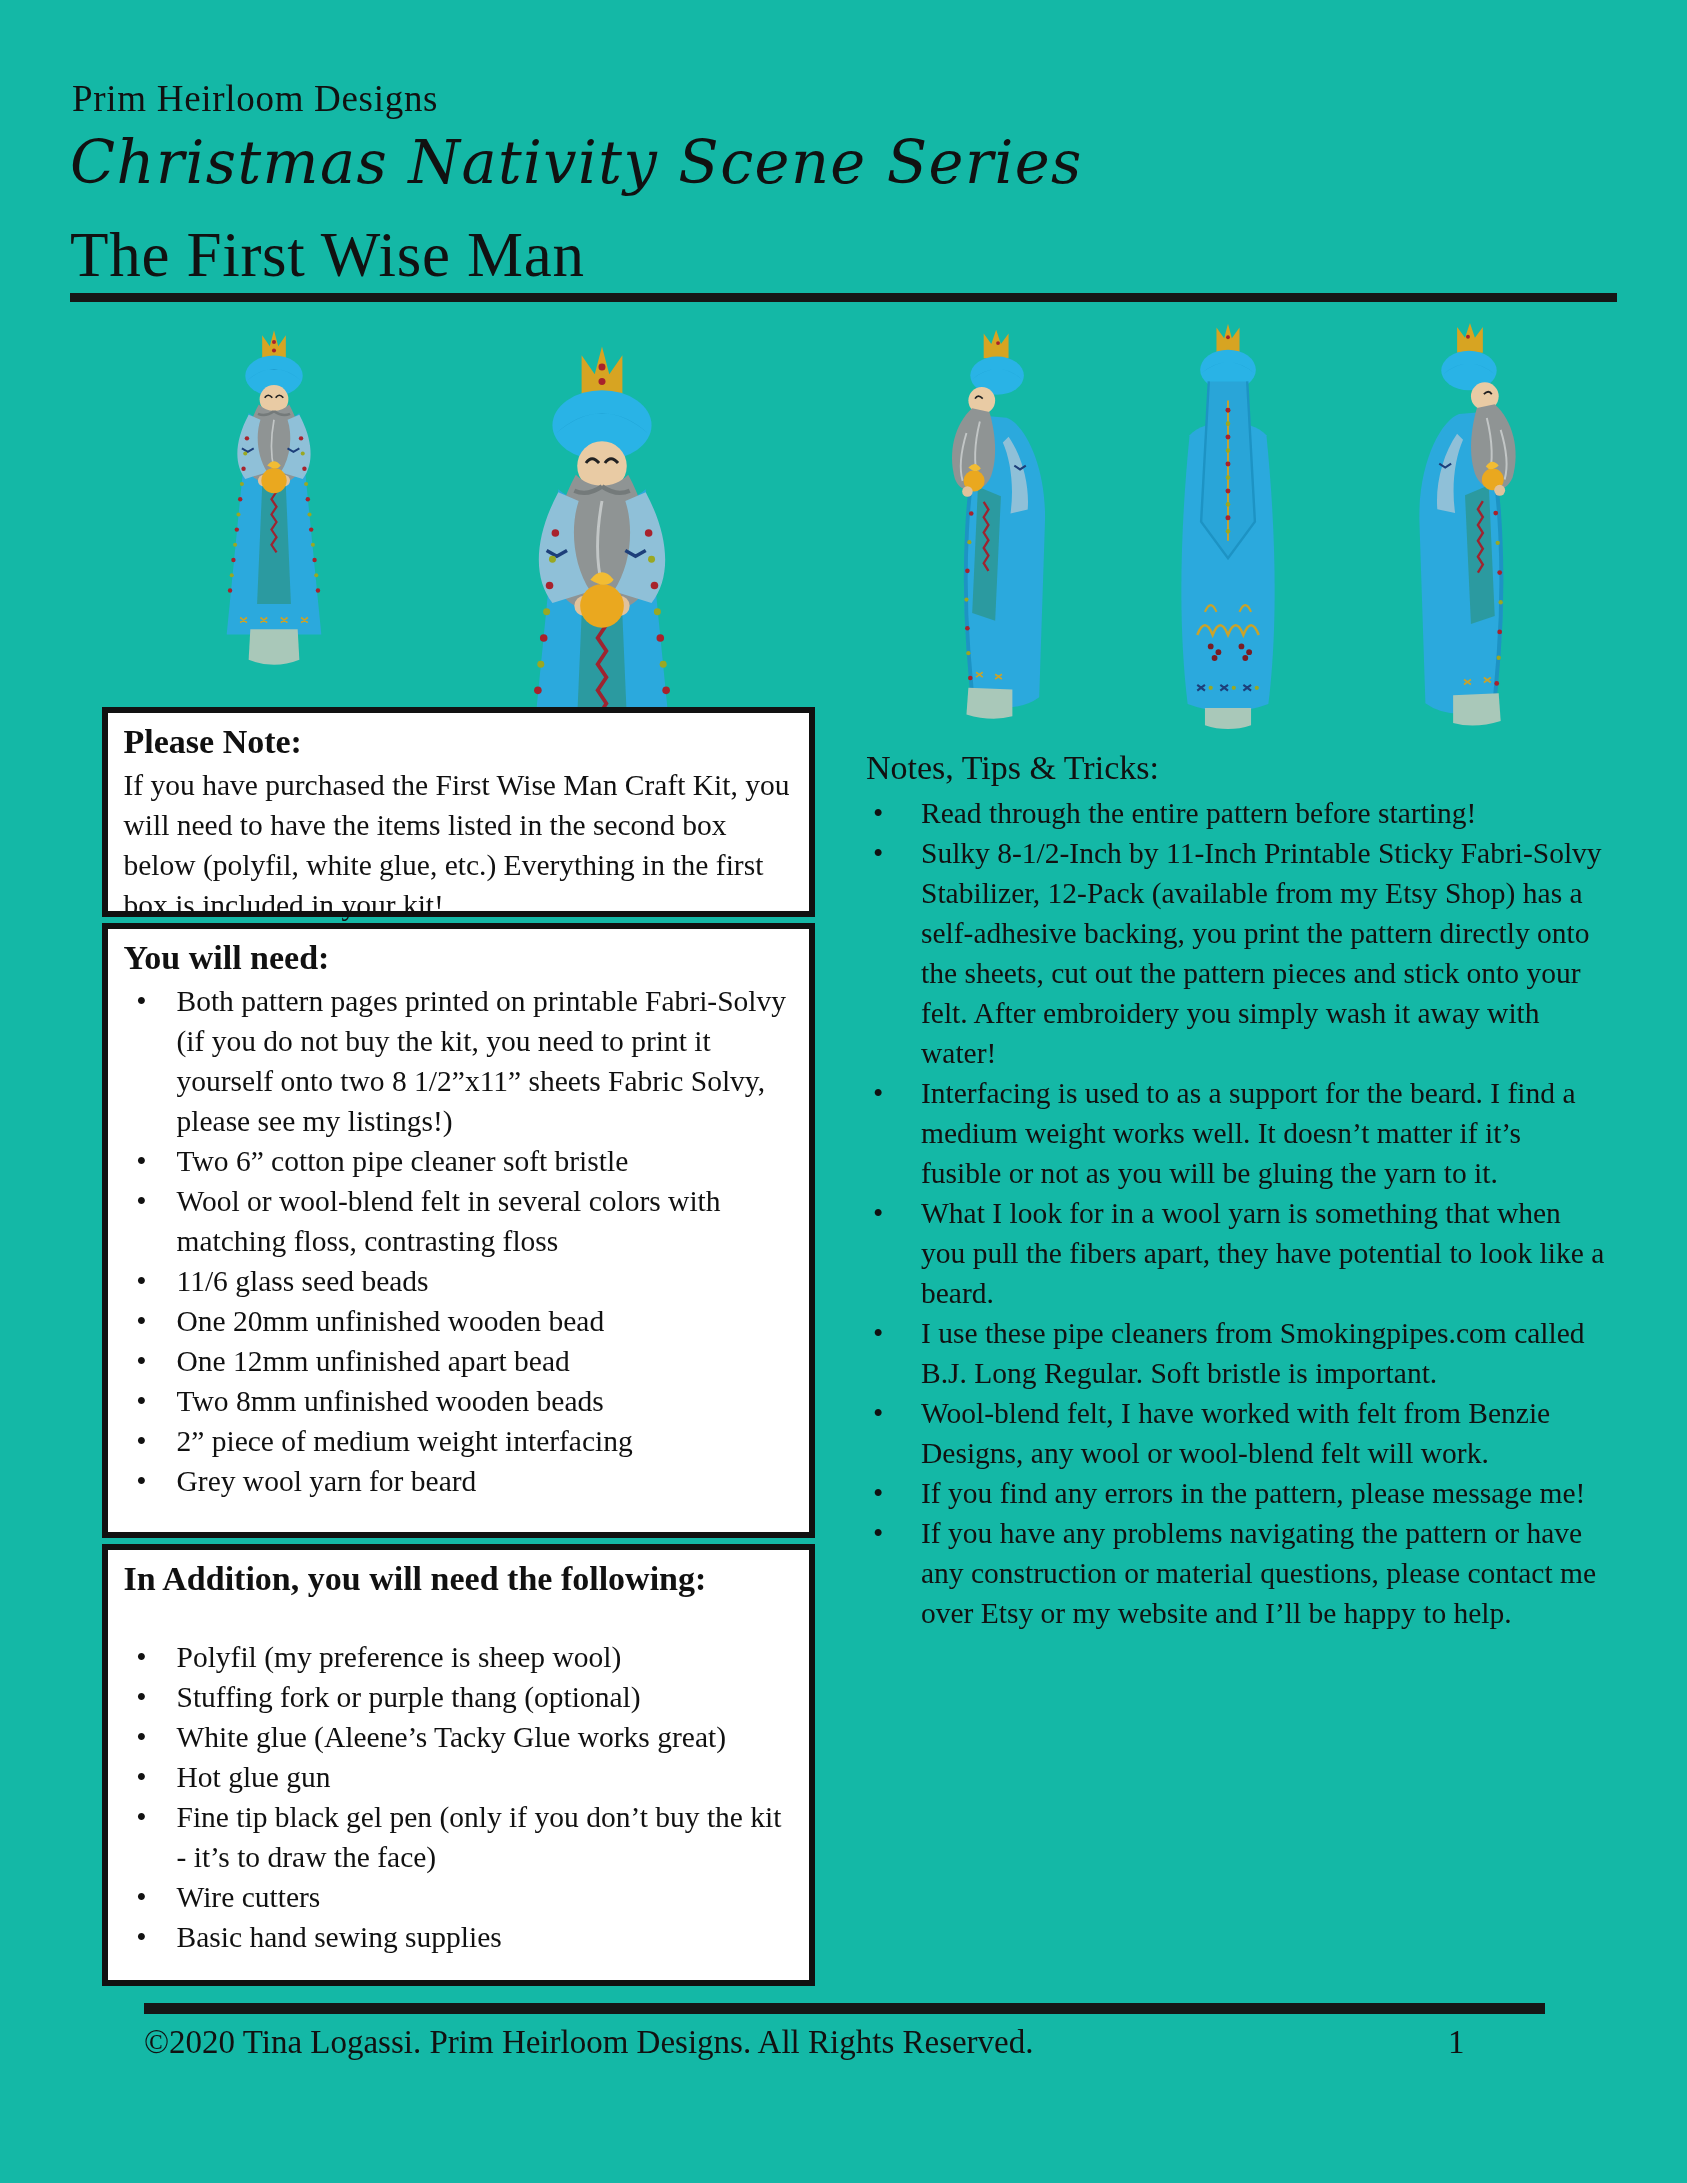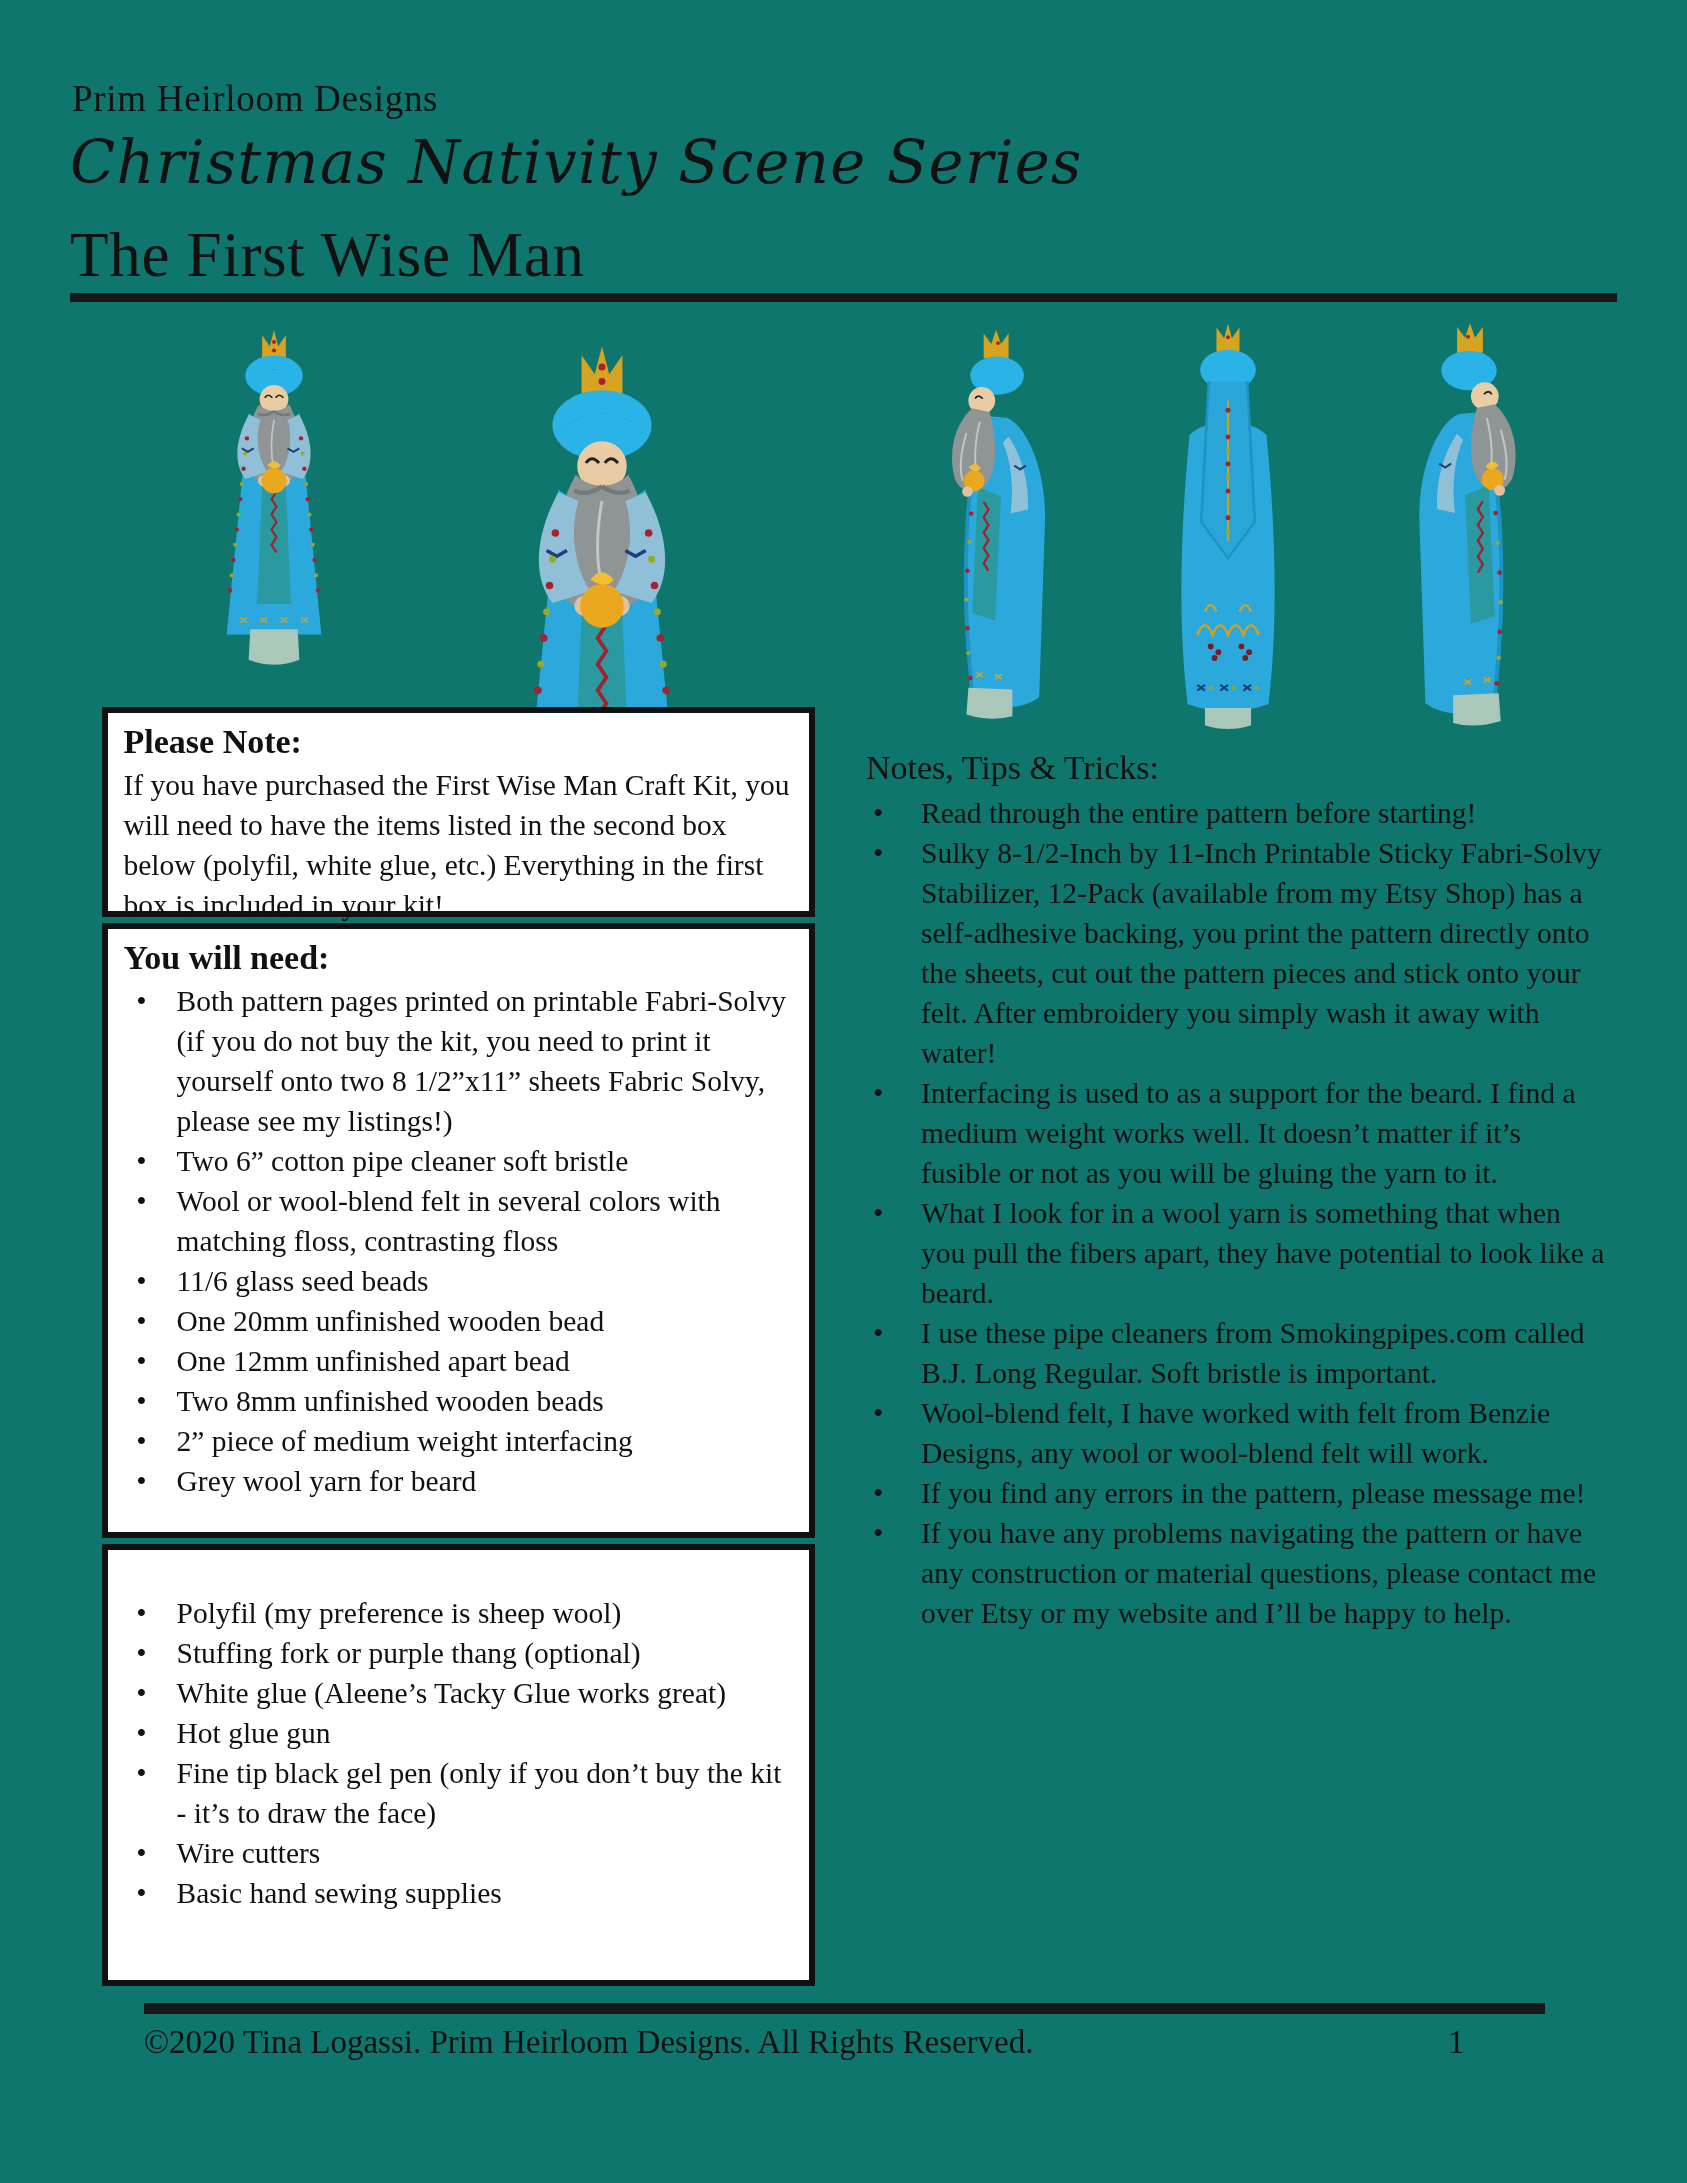--- a/index.html
+++ b/index.html
@@ -1,17 +1,17 @@
 <!DOCTYPE html>
 <html style="font-size:11.3px"><head>
 <meta charset="utf-8">
 <style>
   html,body { margin:0; padding:0; background:#ffffff; }
   .page {
-    position:relative; width:1688px; height:2183px; background:#0f766e;
+    position:relative; width:1688px; height:2183px; background:#14b8a6;
     font-family:"Liberation Serif", serif; color:#111;
     overflow:hidden;
   }
   
   .brand    { position:absolute; left:72px; top:77px; font-size:37px; letter-spacing:0.7px; }
   .series   { position:absolute; left:70px; top:128px; font-size:59px; font-style:italic;
               font-family:"DejaVu Serif", serif; letter-spacing:1.4px; }
   .title    { position:absolute; left:70px; top:219px; font-size:63px; font-weight:normal;
               letter-spacing:0.7px; margin:0; }
   .header-rule { position:absolute; left:70px; top:293px; width:1547px; height:9.1px; background:#161616; }
@@ -235,20 +235,21 @@
         <li>11/6 glass seed beads</li>
         <li>One 20mm unfinished wooden bead</li>
         <li>One 12mm unfinished apart bead</li>
         <li>Two 8mm unfinished wooden beads</li>
         <li>2” piece of medium weight interfacing</li>
         <li>Grey wool yarn for beard</li>
       </ul>
   </section>
 
   <section class="box box-addition">
+    <h2>In Addition, you will need the following:</h2>
     <ul>
         <li>Polyfil (my preference is sheep wool)</li>
         <li>Stuffing fork or purple thang (optional)</li>
         <li>White glue (Aleene’s Tacky Glue works great)</li>
         <li>Hot glue gun</li>
         <li>Fine tip black gel pen (only if you don’t buy the kit - it’s to draw the face)</li>
         <li>Wire cutters</li>
         <li>Basic hand sewing supplies</li>
       </ul>
   </section>

